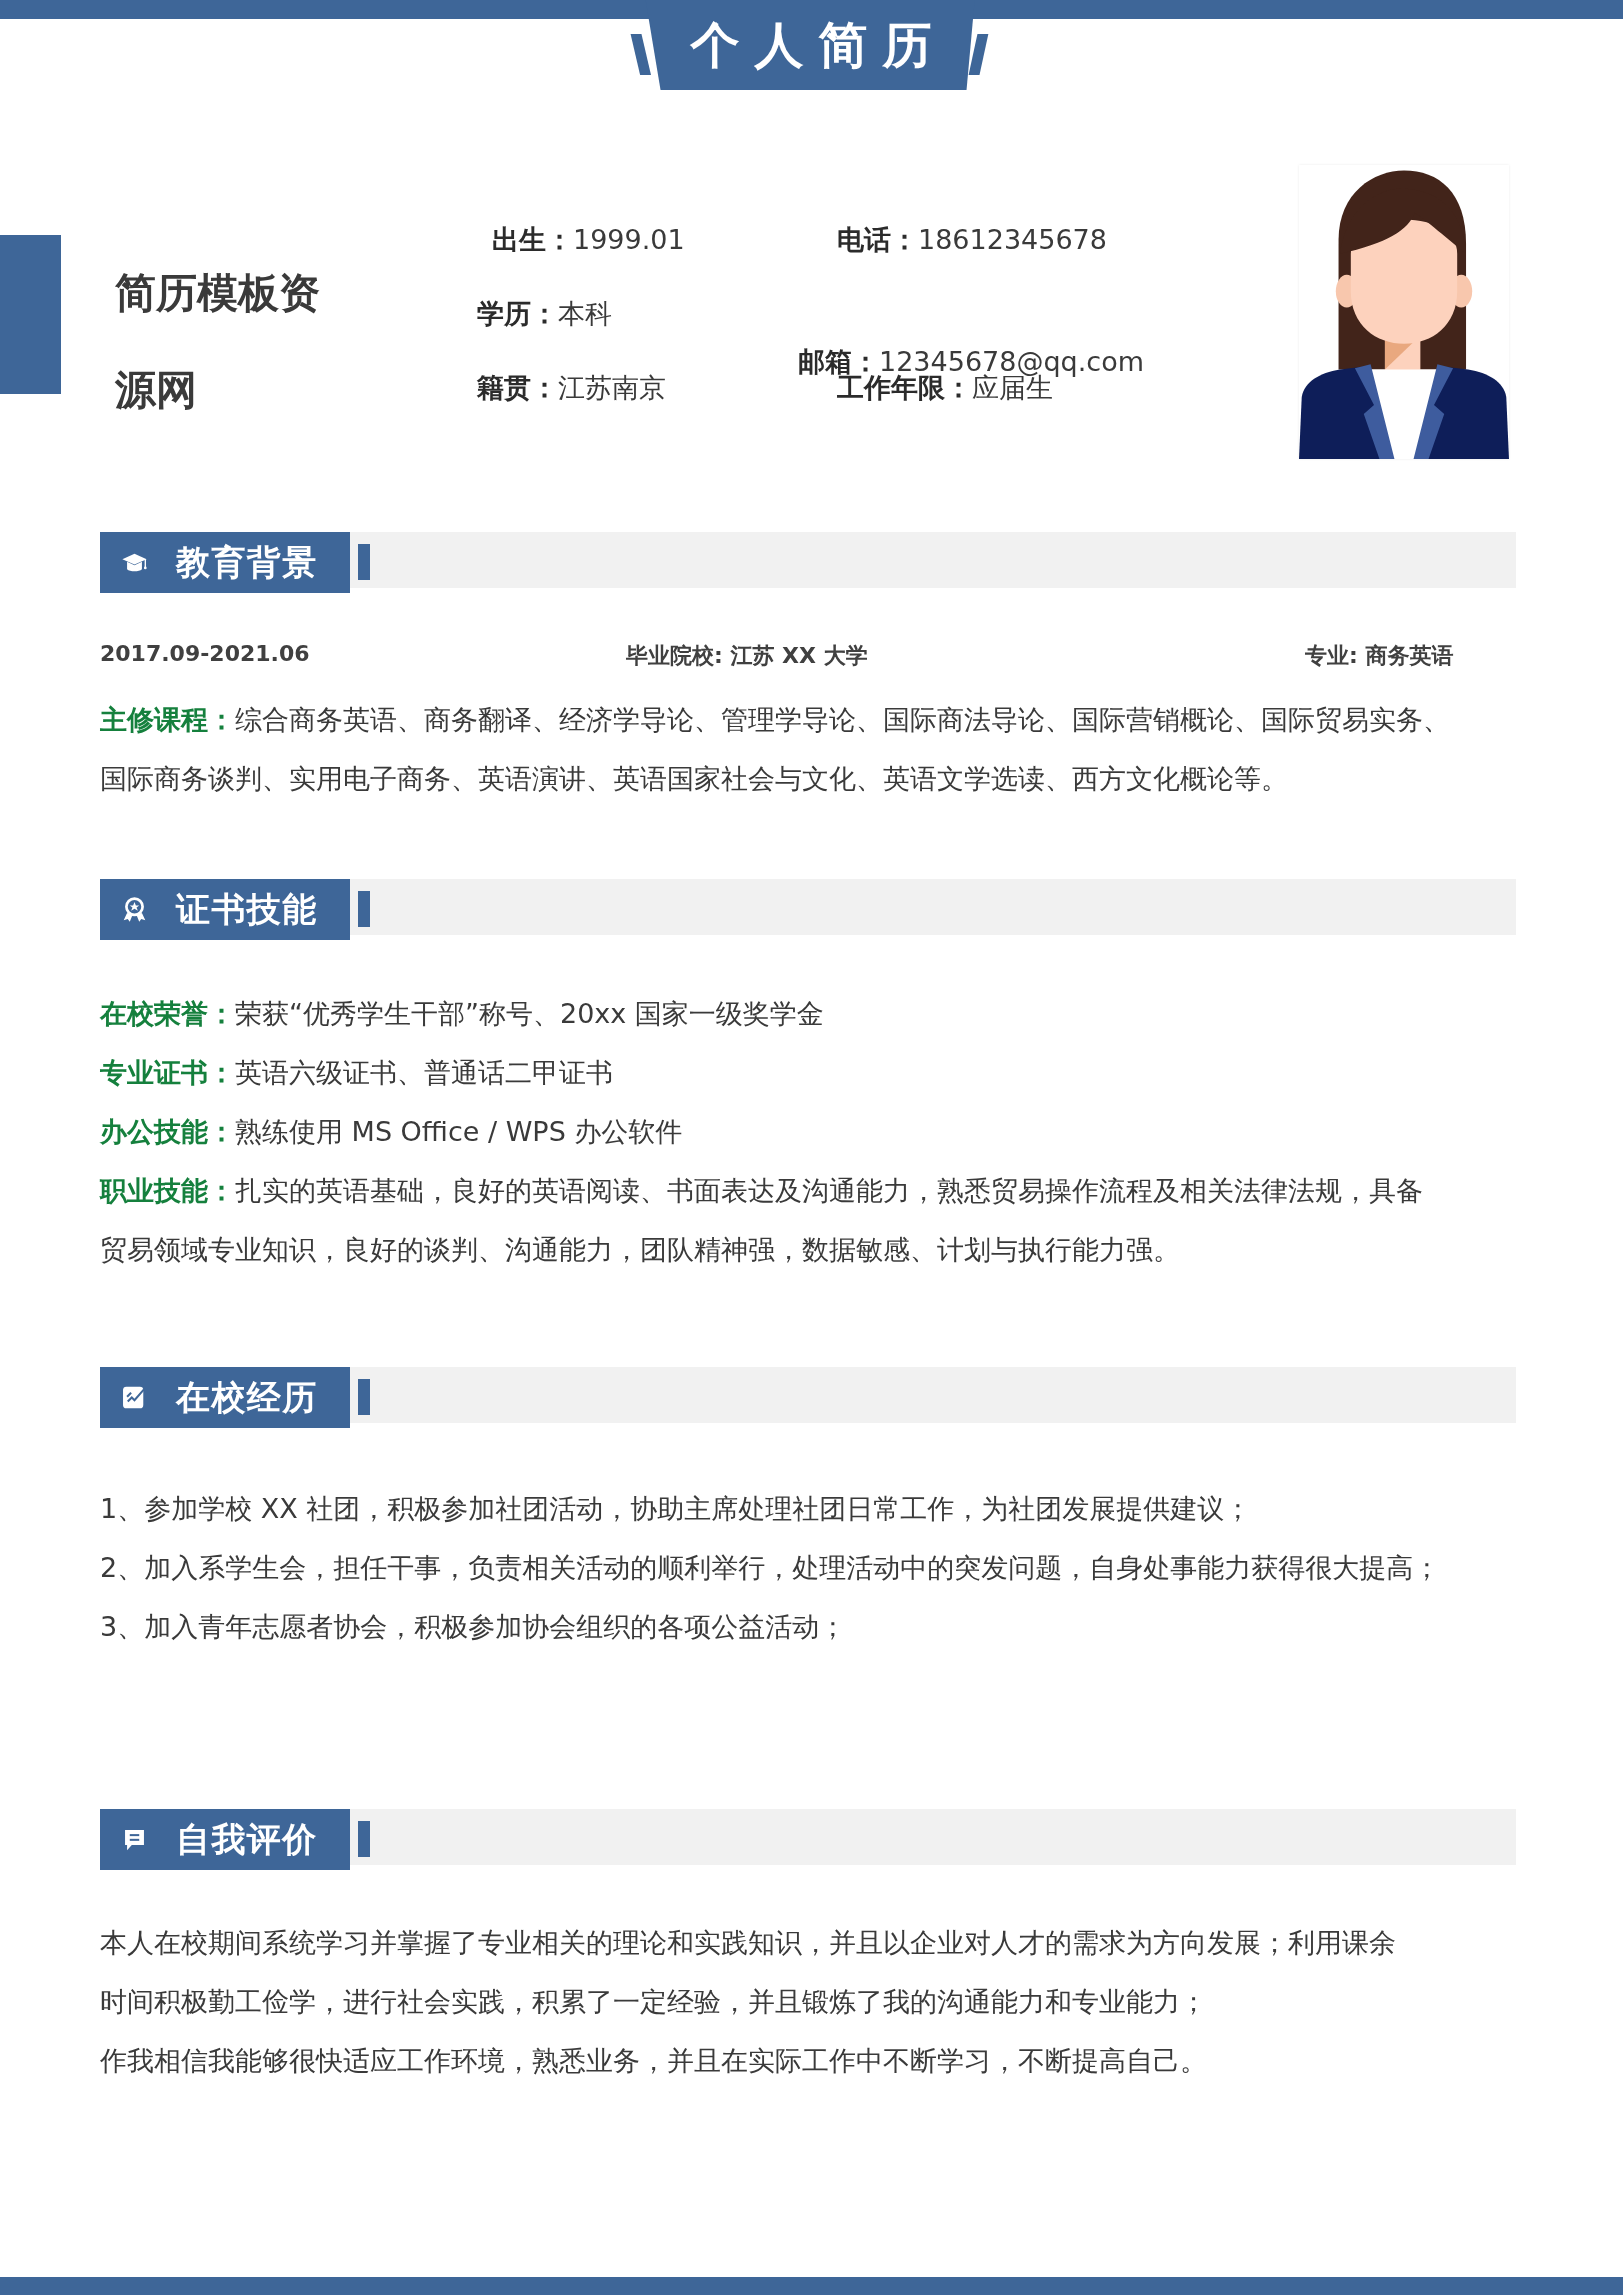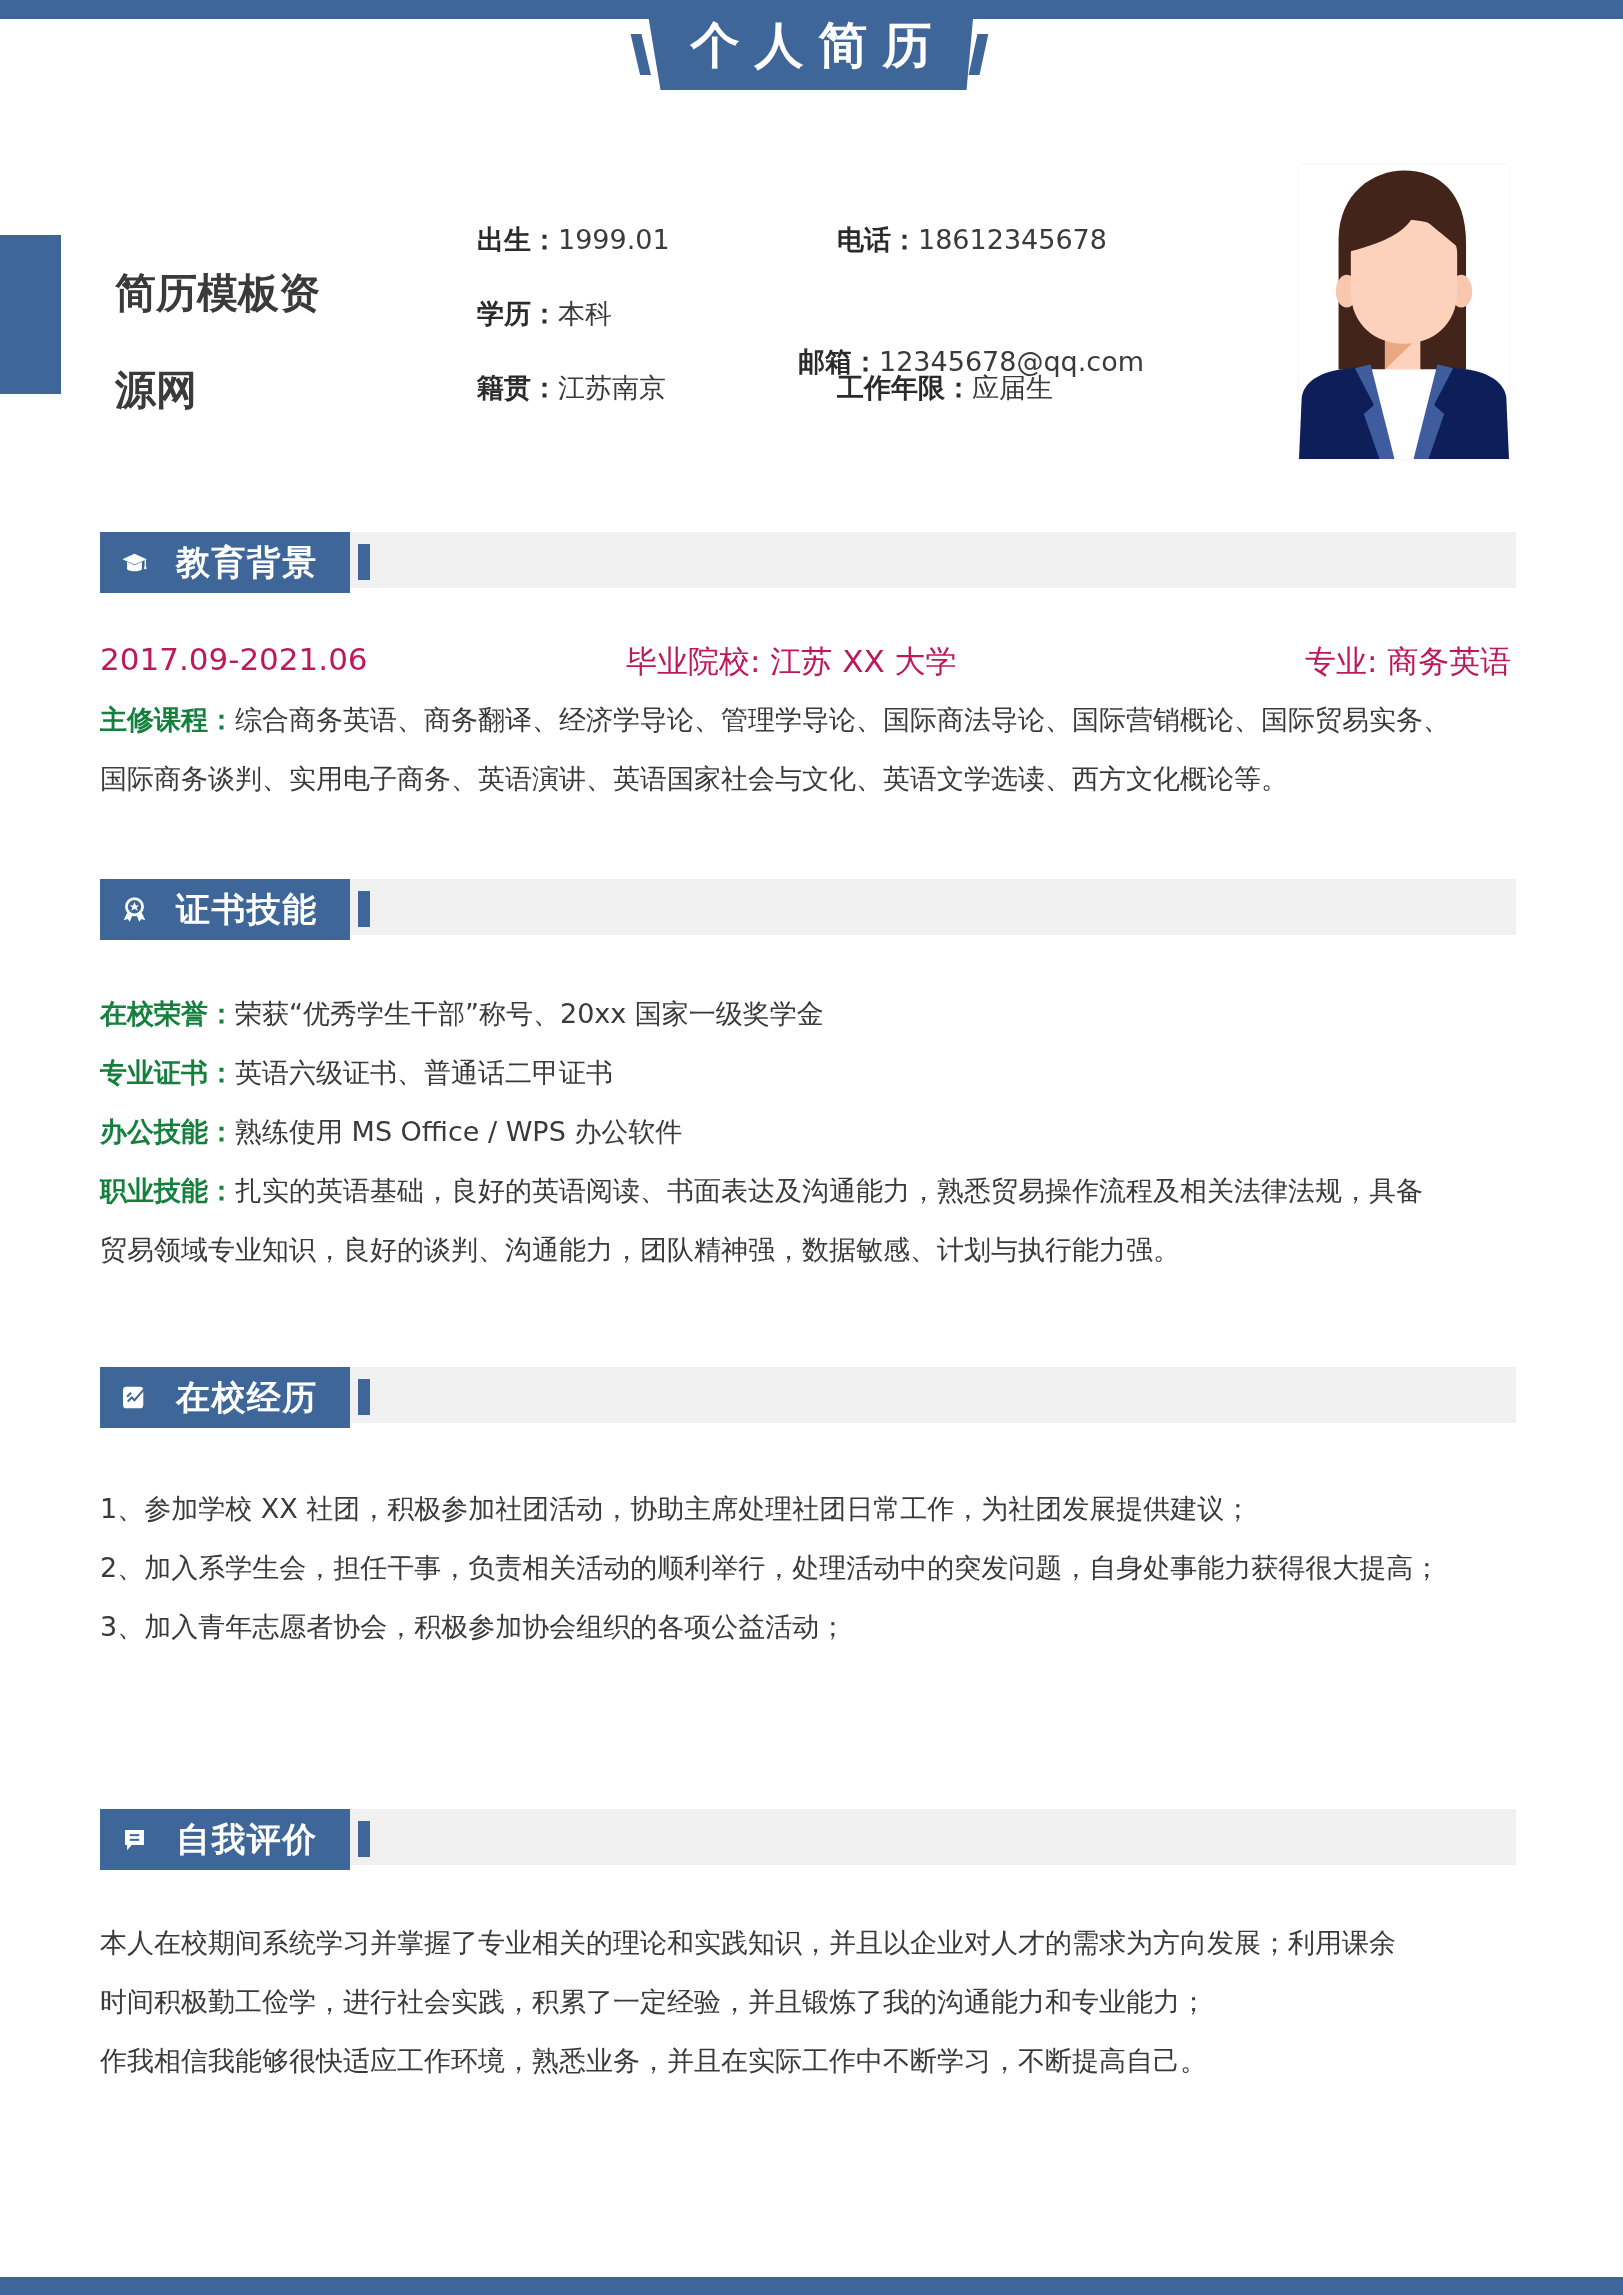--- a/index.html
+++ b/index.html
@@ -24,21 +24,21 @@
   .section-header { position: absolute; left: 100px; width: 1416px; height: 56px; background: #F1F1F1; }
   .section-header .tag { position: absolute; left: 0; top: 0; width: 250px; height: 61px; background: #3E6698; }
   .section-header .tag .icon { position: absolute; left: 20.5px; top: 17px; width: 27px; height: 27px; }
   .section-header .tag .title { position: absolute; left: 76px; top: 0; line-height: 61px; font-size: 34px; font-weight: bold; color: #ffffff; letter-spacing: 1.4px; }
   .section-header .mark { position: absolute; left: 258px; top: 12.3px; width: 11.6px; height: 36px; background: #3E6698; }
 
   .body-text { position: absolute; left: 100px; width: 1425px; font-size: 27px; color: #3a3a3a; line-height: 59px; }
   .body-text .lbl { font-weight: bold; color: #15803d; }
   .row-line { white-space: nowrap; }
 
-  .edu-row { position: absolute; left: 100px; width: 1398px; top: 641px; height: 34px; font-size: 31px; font-weight: normal; color: #be185d; }
+  .edu-row { position: absolute; left: 100px; width: 1398px; top: 641px; height: 34px; font-size: 22px; font-weight: bold; color: #404040; }
   .edu-row span { position: absolute; top: 0; white-space: nowrap; }
 
   .bottom-bar { position: absolute; left: 0; top: 2277px; width: 1623px; height: 18.4px; background: #3E6698; }
 </style>
 </head>
 <body>
 
 <div class="top-bar"></div>
 <div class="banner">
   <svg width="1623" height="92" viewBox="0 0 2381 135">
@@ -48,21 +48,21 @@
   </svg>
   <div class="banner-title">个人简历</div>
 </div>
 
 <div class="left-block"></div>
 <div class="name">
   <div>简历模板资</div>
   <div>源网</div>
 </div>
 
-<div class="info" style="left:477px; top:223px;">
+<div class="info" style="left:492px; top:223px;">
   <span class="lbl">出生：</span><span>1999.01</span>
 </div>
 <div class="info" style="left:477px; top:297px;">
   <span class="lbl">学历：</span><span>本科</span>
 </div>
 <div class="info" style="left:477px; top:371px;">
   <span class="lbl">籍贯：</span><span>江苏南京</span>
 </div>
 <div class="info" style="left:837px; top:223px;">
   <span class="lbl">电话：</span><span>18612345678</span>

